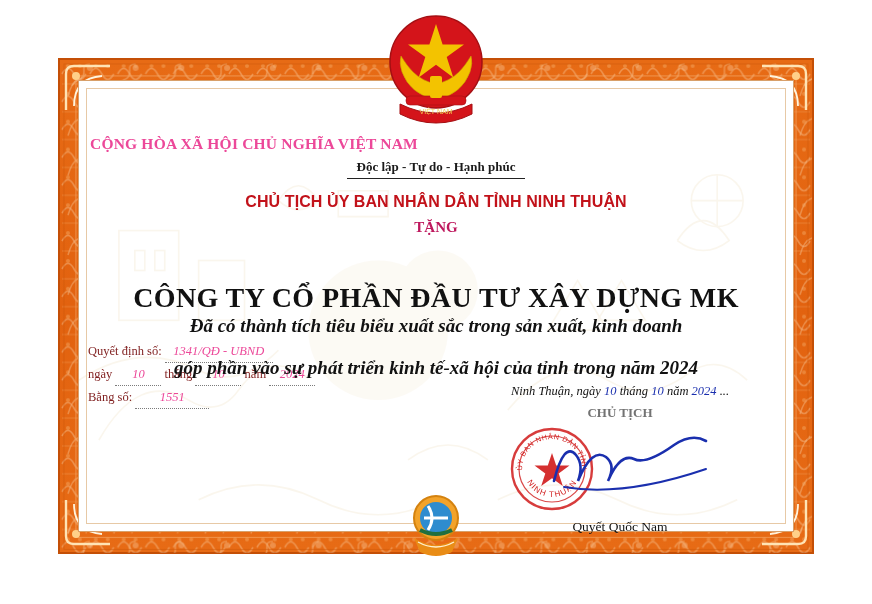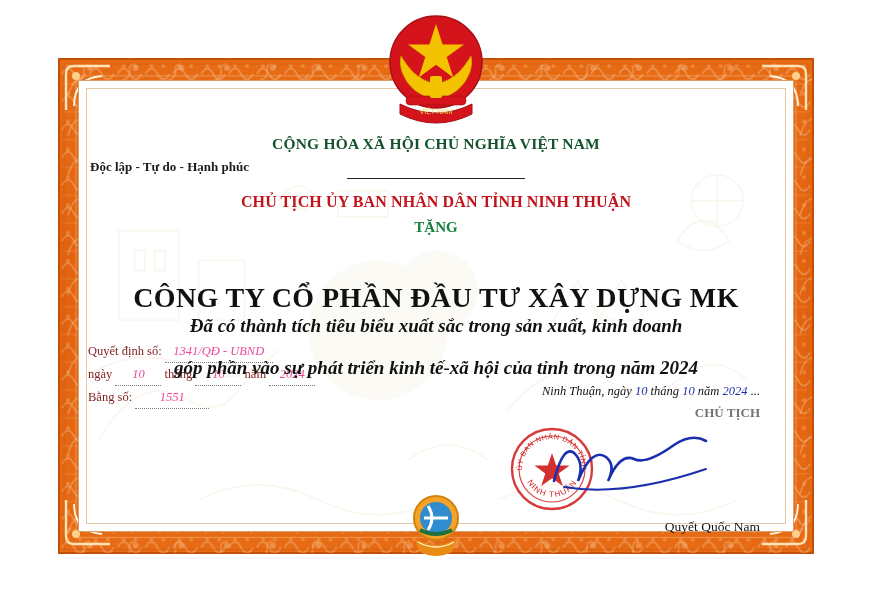--- a/index.html
+++ b/index.html
@@ -105,58 +105,58 @@
   .content {
     position: absolute;
     left: 90px;
     top: 92px;
     width: 692px;
     height: 428px;
     z-index: 5;
   }
 
   .line-country {
-    text-align: center;
+    text-align: left;
     font-family: "Liberation Serif", serif;
     font-weight: bold;
     font-size: 15.5px;
     letter-spacing: 0.2px;
-    color: #14532d;
+    color: #ec4899;
     margin-top: 43px;
   }
   .line-motto {
-    text-align: left;
+    text-align: center;
     font-family: "Liberation Serif", serif;
     font-weight: bold;
     font-size: 13px;
     color: #1b1b1b;
     margin-top: 6px;
   }
   .motto-underline {
     width: 178px;
     height: 1px;
     background: #222;
     margin: 3px auto 0 auto;
   }
 
   .line-issuer {
     text-align: center;
-    font-family: Liberation Serif, serif;
+    font-family: Liberation Sans, sans-serif;
     font-weight: bold;
     font-size: 16px;
     color: #c2121a;
     margin-top: 14px;
     letter-spacing: 0.1px;
   }
   .line-tang {
     text-align: center;
     font-family: "Liberation Serif", serif;
     font-weight: bold;
     font-size: 15px;
-    color: #15803d;
+    color: #be185d;
     margin-top: 8px;
   }
   .title-main {
     text-align: center;
     font-family: "Liberation Serif", serif;
     font-weight: bold;
     font-size: 43px;
     color: #d0161c;
     letter-spacing: 1px;
     margin-top: 4px;
@@ -183,21 +183,21 @@
     margin-top: 20px;
     text-align: center;
   }
 
   
   .sig-block {
     position: absolute;
     right: 22px;
     top: 292px;
     width: 280px;
-    text-align: right;
+    text-align: center;
   }
   .sig-place {
     font-family: "Liberation Serif", serif;
     font-style: italic;
     font-size: 12.5px;
     color: #111;
   }
   .sig-place .hand {
     font-family: "Liberation Serif", serif;
     font-style: italic;

